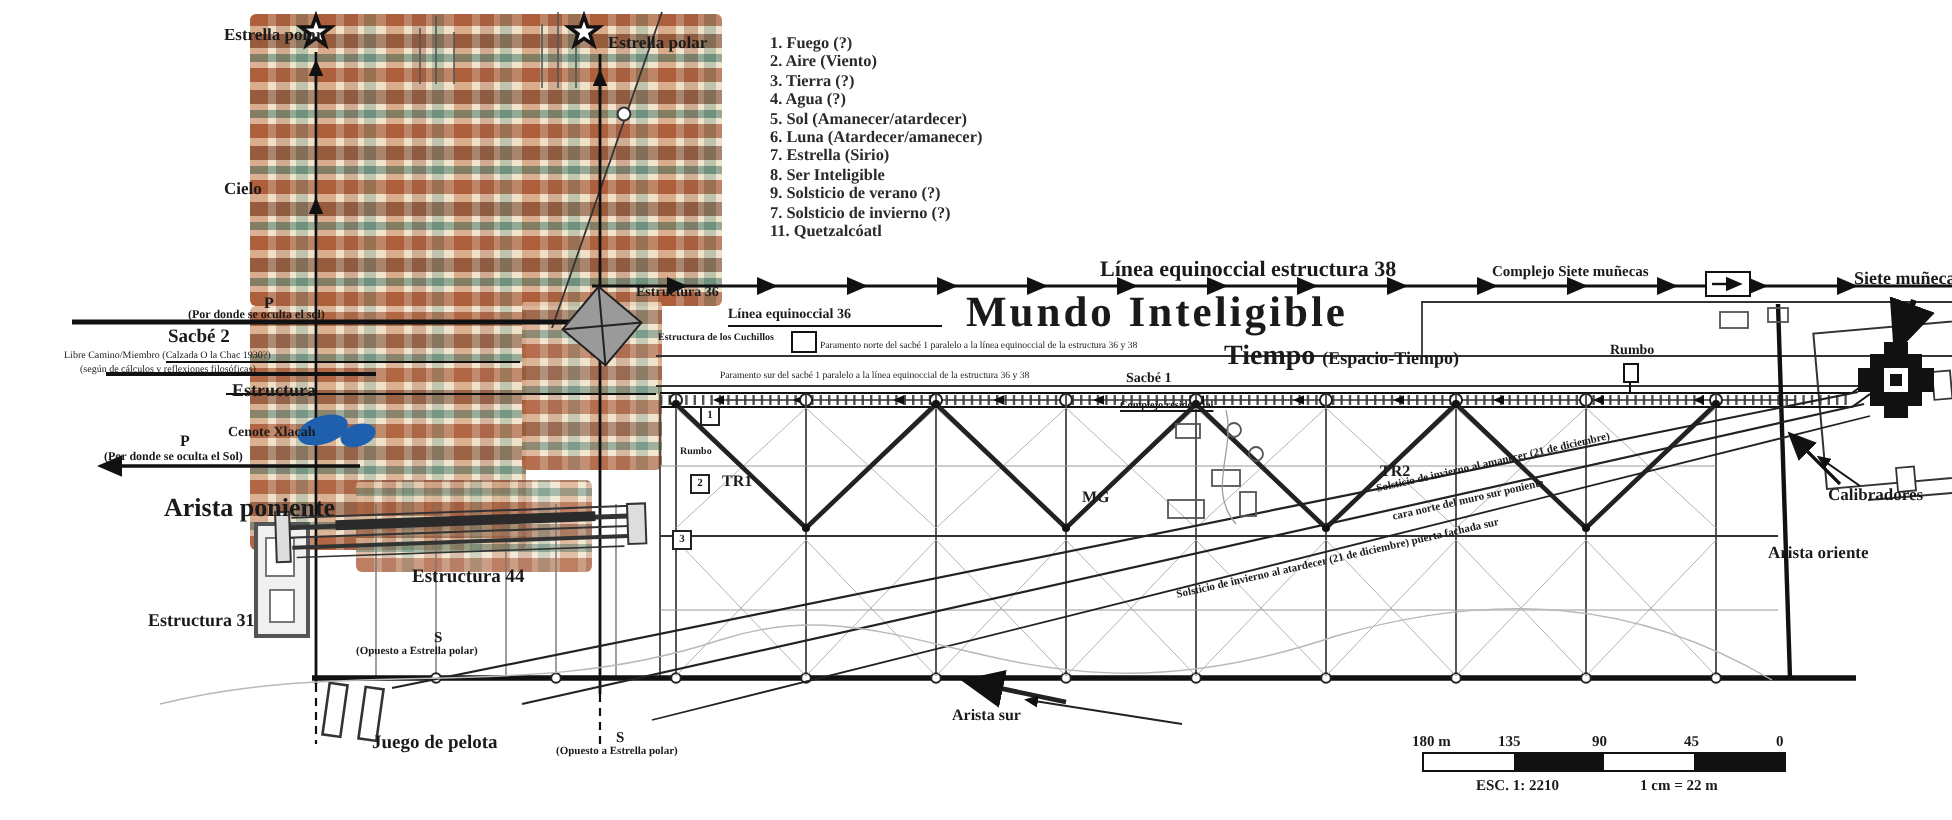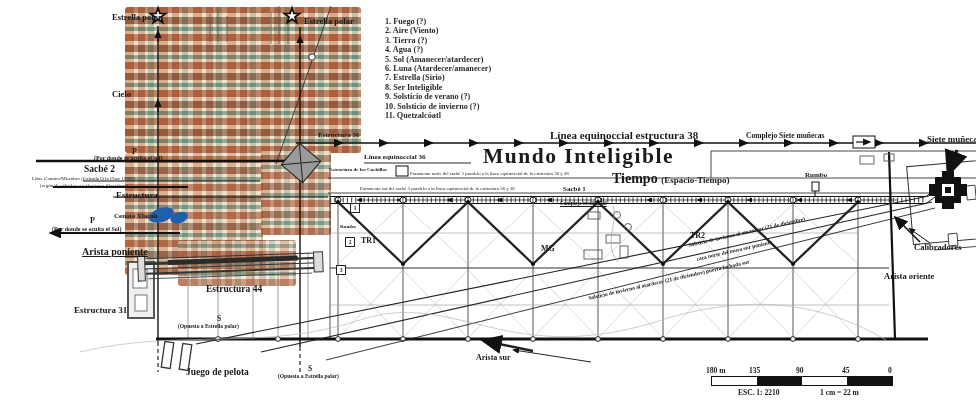--- a/index.html
+++ b/index.html
@@ -253,46 +253,46 @@
   <div class="legend">
     <div>1. Fuego (?)</div>
     <div>2. Aire (Viento)</div>
     <div>3. Tierra (?)</div>
     <div>4. Agua (?)</div>
     <div>5. Sol (Amanecer/atardecer)</div>
     <div>6. Luna (Atardecer/amanecer)</div>
     <div>7. Estrella (Sirio)</div>
     <div>8. Ser Inteligible</div>
     <div>9. Solsticio de verano (?)</div>
-    <div>10. Solsticio de invierno (?)</div>
+    <div>7. Solsticio de invierno (?)</div>
     <div>11. Quetzalcóatl</div>
   </div>
 
   <div class="lbl" style="left:104px;top:148px;font-size:8px;">P</div>
   <div class="lbl" style="left:66px;top:155px;font-size:6px;">(Por donde se oculta el sol)</div>
   <div class="lbl" style="left:56px;top:165px;font-size:9.5px;">Sacbé 2</div>
   <div class="lbl thin" style="left:4px;top:176px;font-size:5px;">Libre Camino/Miembro (Calzada O la Chac 1930?)</div>
   <div class="lbl thin" style="left:12px;top:183px;font-size:5px;">(según de cálculos y reflexiones filosóficas)</div>
   <div class="lbl" style="left:88px;top:191px;font-size:9px;">Estructura</div>
   <div class="lbl" style="left:86px;top:213px;font-size:7px;">Cenote Xlacah</div>
   <div class="lbl" style="left:62px;top:217px;font-size:8px;">P</div>
   <div class="lbl" style="left:24px;top:226px;font-size:6px;">(Por donde se oculta el Sol)</div>
-  <div class="lbl" style="left:54px;top:247px;font-size:10px;text-decoration:underline;">Arista poniente</div>
+  <div class="lbl" style="left:54px;top:247px;font-size:13px;">Arista poniente</div>
   <div class="lbl" style="left:178px;top:285px;font-size:9.5px;">Estructura 44</div>
   <div class="lbl" style="left:46px;top:306px;font-size:9px;">Estructura 31</div>
   <div class="lbl" style="left:189px;top:315px;font-size:7.5px;">S</div>
   <div class="lbl" style="left:150px;top:324px;font-size:5.5px;">(Opuesto a Estrella polar)</div>
   <div class="lbl" style="left:158px;top:368px;font-size:9.5px;">Juego de pelota</div>
   <div class="lbl" style="left:280px;top:365px;font-size:7.5px;">S</div>
   <div class="lbl" style="left:250px;top:374px;font-size:5.5px;">(Opuesto a Estrella polar)</div>
 
   <div class="lbl" style="left:478px;top:130px;font-size:11px;font-weight:700;padding-left:44px;">Línea equinoccial estructura 38</div>
   <div class="lbl" style="left:718px;top:132px;font-size:7.5px;">Complejo Siete muñecas</div>
   <div class="lbl" style="left:899px;top:135px;font-size:9px;">Siete muñecas</div>
-  <div class="lbl" style="left:290px;top:132px;font-size:7px;">Estructura 36</div>
+  <div class="lbl" style="left:290px;top:143px;font-size:7px;">Estructura 36</div>
   <div class="lbl" style="left:336px;top:154px;font-size:7px;">Línea equinoccial 36</div>
   <div class="lbl" style="left:301px;top:167px;font-size:5px;">Estructura de los Cuchillos</div>
   <div class="lbl" style="left:455px;top:145px;font-size:21.5px;letter-spacing:1.5px;font-weight:600;">Mundo Inteligible</div>
   <div class="lbl thin" style="left:382px;top:171px;font-size:4.8px;">Paramento norte del sacbé 1 paralelo a la línea equinoccial de la estructura 36 y 38</div>
   <div class="lbl" style="left:584px;top:172px;font-size:14px;">
     <span>Tiempo</span>
     <span style="font-size:9px;">(Espacio-Tiempo)</span>
   </div>
   <div class="lbl" style="left:777px;top:172px;font-size:7px;">Rumbo</div>
   <div class="lbl thin" style="left:332px;top:186px;font-size:4.8px;">Paramento sur del sacbé 1 paralelo a la línea equinoccial de la estructura 36 y 38</div>

